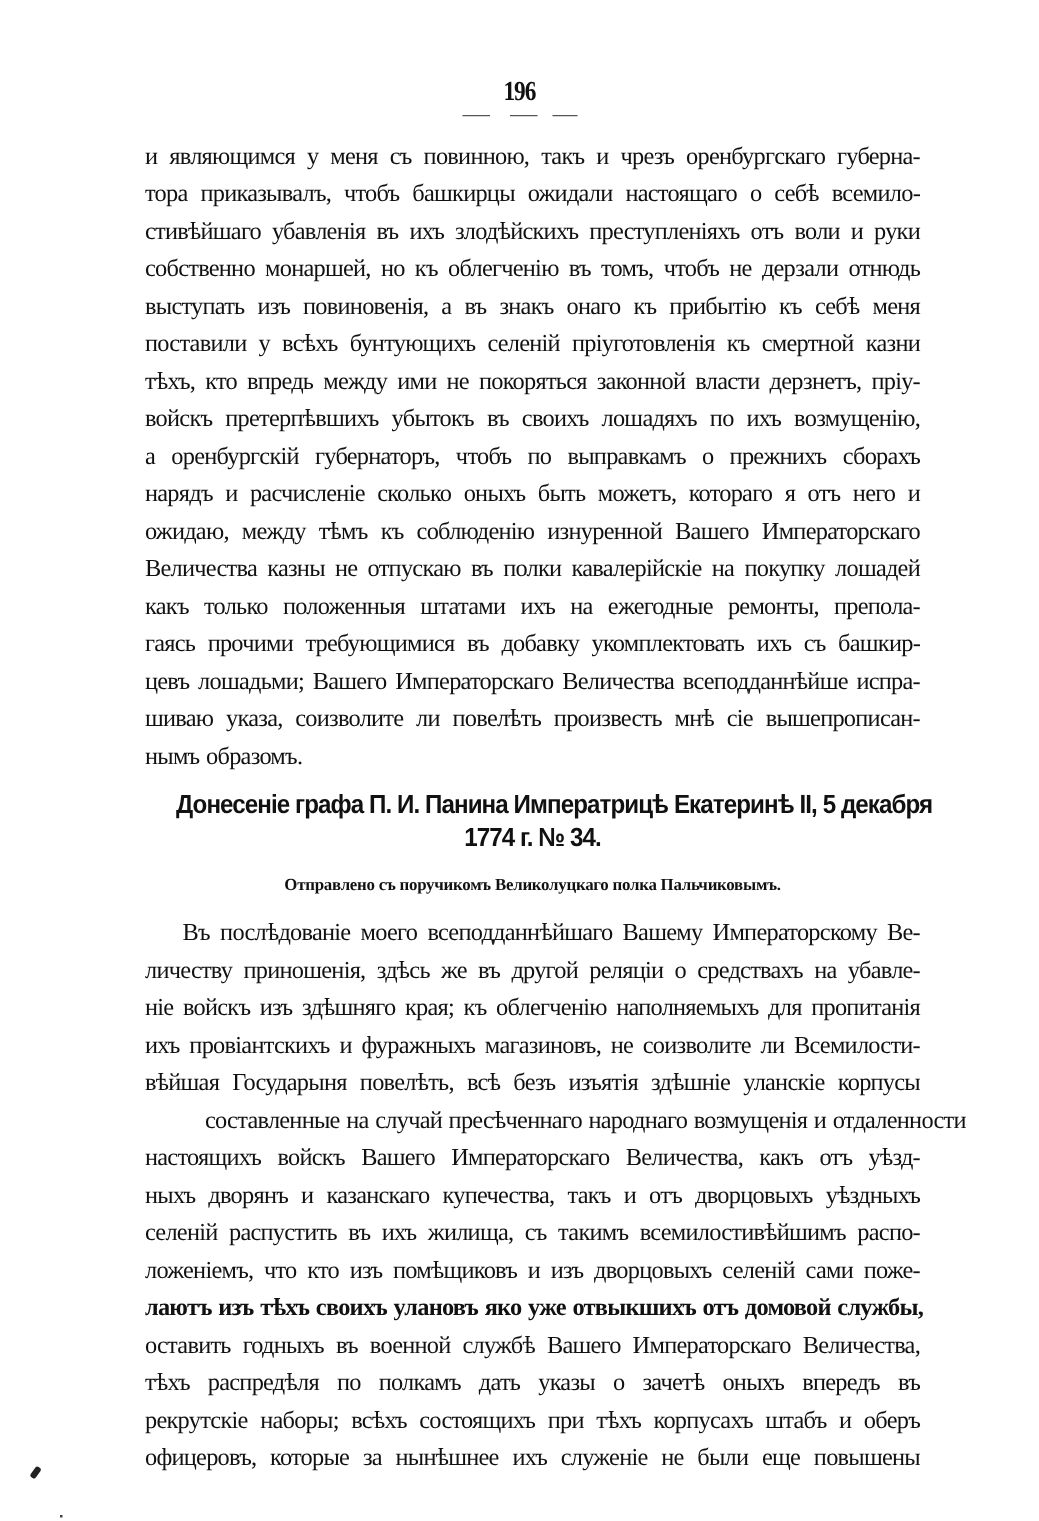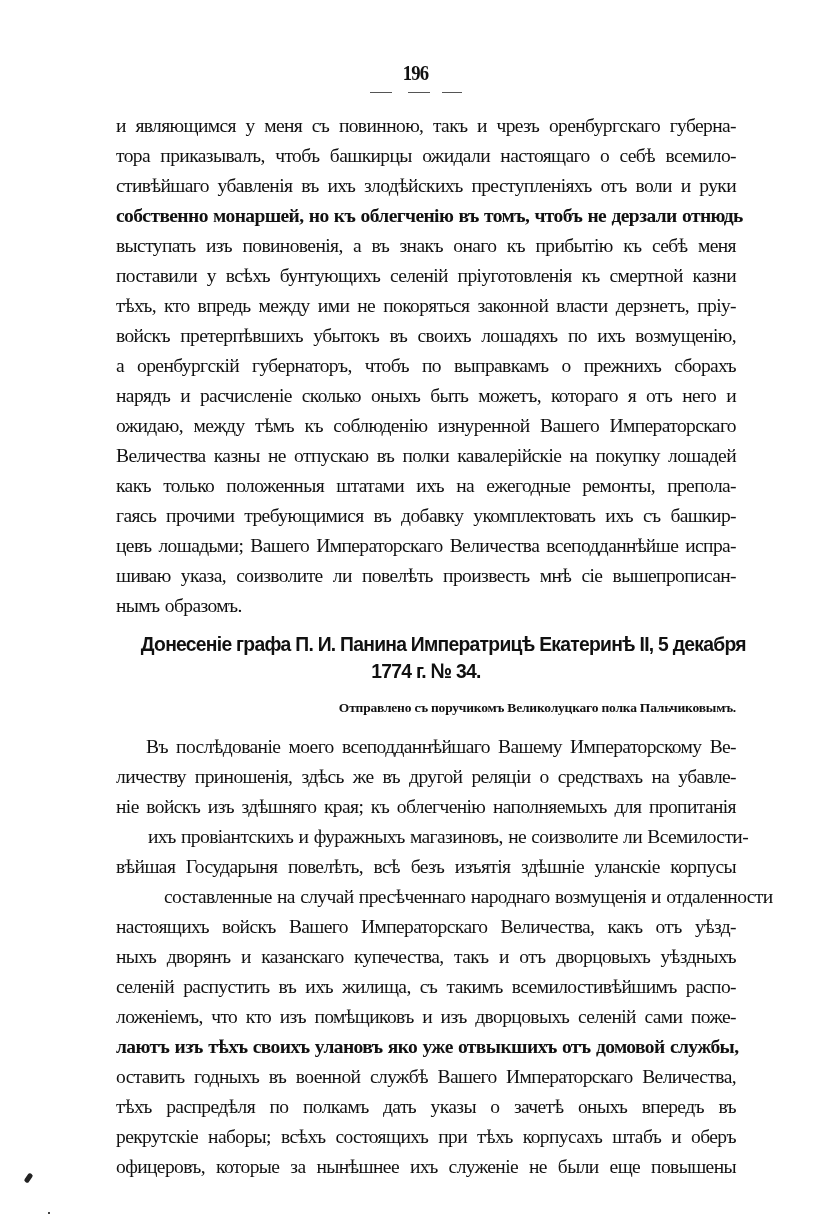--- a/index.html
+++ b/index.html
@@ -13,41 +13,41 @@
   .line { height:30px; line-height:30px; font-size:19.5px; white-space:nowrap;
           text-align:justify; text-align-last:justify; font-stretch:condensed;
           letter-spacing:-0.6px; word-spacing:1px; }
   .line.last { text-align-last:left; }
   .line.indent { padding-left:30px; }
   .heading { position:absolute; left:116px; width:620px; top:630px; text-align:center;
           font-family:"Liberation Sans", "DejaVu Sans", sans-serif; font-weight:bold; }
   .heading .hl { font-size:21px; line-height:27px; white-space:nowrap; letter-spacing:-0.8px;
           transform:scaleX(0.92); }
   .heading .hl.first { text-align:justify; text-align-last:justify; }
-  .subheading { position:absolute; left:116px; width:620px; top:700px; text-align:right;
+  .subheading { position:absolute; left:116px; width:620px; top:700px; text-align:center;
           font-size:13.5px; font-weight:bold; letter-spacing:-0.2px; }
   .mark1 { position:absolute; left:26px; top:1173px; width:5px; height:10px; background:#222;
           transform:rotate(35deg); border-radius:2px; }
   .mark2 { position:absolute; left:48px; top:1212px; width:2px; height:2px; background:#444; }
 </style>
 </head>
 <body>
 
 <div class="page-number">196</div>
 <div class="page-rule">
   <span style="left:0;width:22px"></span>
   <span style="left:38px;width:22px"></span>
   <span style="left:72px;width:20px"></span>
 </div>
 
 <div class="text-block" style="top:111px">
   <div class="line" style="display: block;">и являющимся у меня съ повинною, такъ и чрезъ оренбургскаго губерна-</div>
   <div class="line" style="display: block;">тора приказывалъ, чтобъ башкирцы ожидали настоящаго о себѣ всемило-</div>
   <div class="line" style="display: block;">стивѣйшаго убавленія въ ихъ злодѣйскихъ преступленіяхъ отъ воли и руки</div>
-  <div class="line" style="display: block; font-weight: bold;">собственно монаршей, но къ облегченію въ томъ, чтобъ не дерзали отнюдь</div>
+  <div class="line" style="display: block;">собственно монаршей, но къ облегченію въ томъ, чтобъ не дерзали отнюдь</div>
   <div class="line" style="display: block;">выступать изъ повиновенія, а въ знакъ онаго къ прибытію къ себѣ меня</div>
   <div class="line" style="display: block;">поставили у всѣхъ бунтующихъ селеній пріуготовленія къ смертной казни</div>
   <div class="line" style="display: block;">тѣхъ, кто впредь между ими не покоряться законной власти дерзнетъ, пріу-</div>
   <div class="line" style="display: block;">войскъ претерпѣвшихъ убытокъ въ своихъ лошадяхъ по ихъ возмущенію,</div>
   <div class="line" style="display: block;">а оренбургскій губернаторъ, чтобъ по выправкамъ о прежнихъ сборахъ</div>
   <div class="line" style="display: block;">нарядъ и расчисленіе сколько оныхъ быть можетъ, котораго я отъ него и</div>
   <div class="line" style="display: block;">ожидаю, между тѣмъ къ соблюденію изнуренной Вашего Императорскаго</div>
   <div class="line" style="display: block;">Величества казны не отпускаю въ полки кавалерійскіе на покупку лошадей</div>
   <div class="line" style="display: block;">какъ только положенныя штатами ихъ на ежегодные ремонты, препола-</div>
   <div class="line" style="display: block;">гаясь прочими требующимися въ добавку укомплектовать ихъ съ башкир-</div>
@@ -60,21 +60,21 @@
   <div class="hl first" style="display: block;">Донесеніе графа П. И. Панина Императрицѣ Екатеринѣ II, 5 декабря</div>
   <div class="hl" style="display: block;">1774 г. № 34.</div>
 </div>
 
 <div class="subheading">Отправлено съ поручикомъ Великолуцкаго полка Пальчиковымъ.</div>
 
 <div class="text-block" style="top:732px">
   <div class="line indent" style="display: block;">Въ послѣдованіе моего всеподданнѣйшаго Вашему Императорскому Ве-</div>
   <div class="line" style="display: block;">личеству приношенія, здѣсь же въ другой реляціи о средствахъ на убавле-</div>
   <div class="line" style="display: block;">ніе войскъ изъ здѣшняго края; къ облегченію наполняемыхъ для пропитанія</div>
-  <div class="line" style="display: block; margin-left: 32px;">ихъ провіантскихъ и фуражныхъ магазиновъ, не соизволите ли Всемилости-</div>
+  <div class="line" style="display: block;">ихъ провіантскихъ и фуражныхъ магазиновъ, не соизволите ли Всемилости-</div>
   <div class="line" style="display: block;">вѣйшая Государыня повелѣть, всѣ безъ изъятія здѣшніе уланскіе корпусы</div>
   <div class="line" style="display: block; margin-left: 48px;">составленные на случай пресѣченнаго народнаго возмущенія и отдаленности</div>
   <div class="line" style="display: block;">настоящихъ войскъ Вашего Императорскаго Величества, какъ отъ уѣзд-</div>
   <div class="line" style="display: block;">ныхъ дворянъ и казанскаго купечества, такъ и отъ дворцовыхъ уѣздныхъ</div>
   <div class="line" style="display: block;">селеній распустить въ ихъ жилища, съ такимъ всемилостивѣйшимъ распо-</div>
   <div class="line" style="display: block;">ложеніемъ, что кто изъ помѣщиковъ и изъ дворцовыхъ селеній сами поже-</div>
   <div class="line" style="display: block; font-weight: bold;">лаютъ изъ тѣхъ своихъ улановъ яко уже отвыкшихъ отъ домовой службы,</div>
   <div class="line" style="display: block;">оставить годныхъ въ военной службѣ Вашего Императорскаго Величества,</div>
   <div class="line" style="display: block;">тѣхъ распредѣля по полкамъ дать указы о зачетѣ оныхъ впередъ въ</div>
   <div class="line" style="display: block;">рекрутскіе наборы; всѣхъ состоящихъ при тѣхъ корпусахъ штабъ и оберъ</div>

